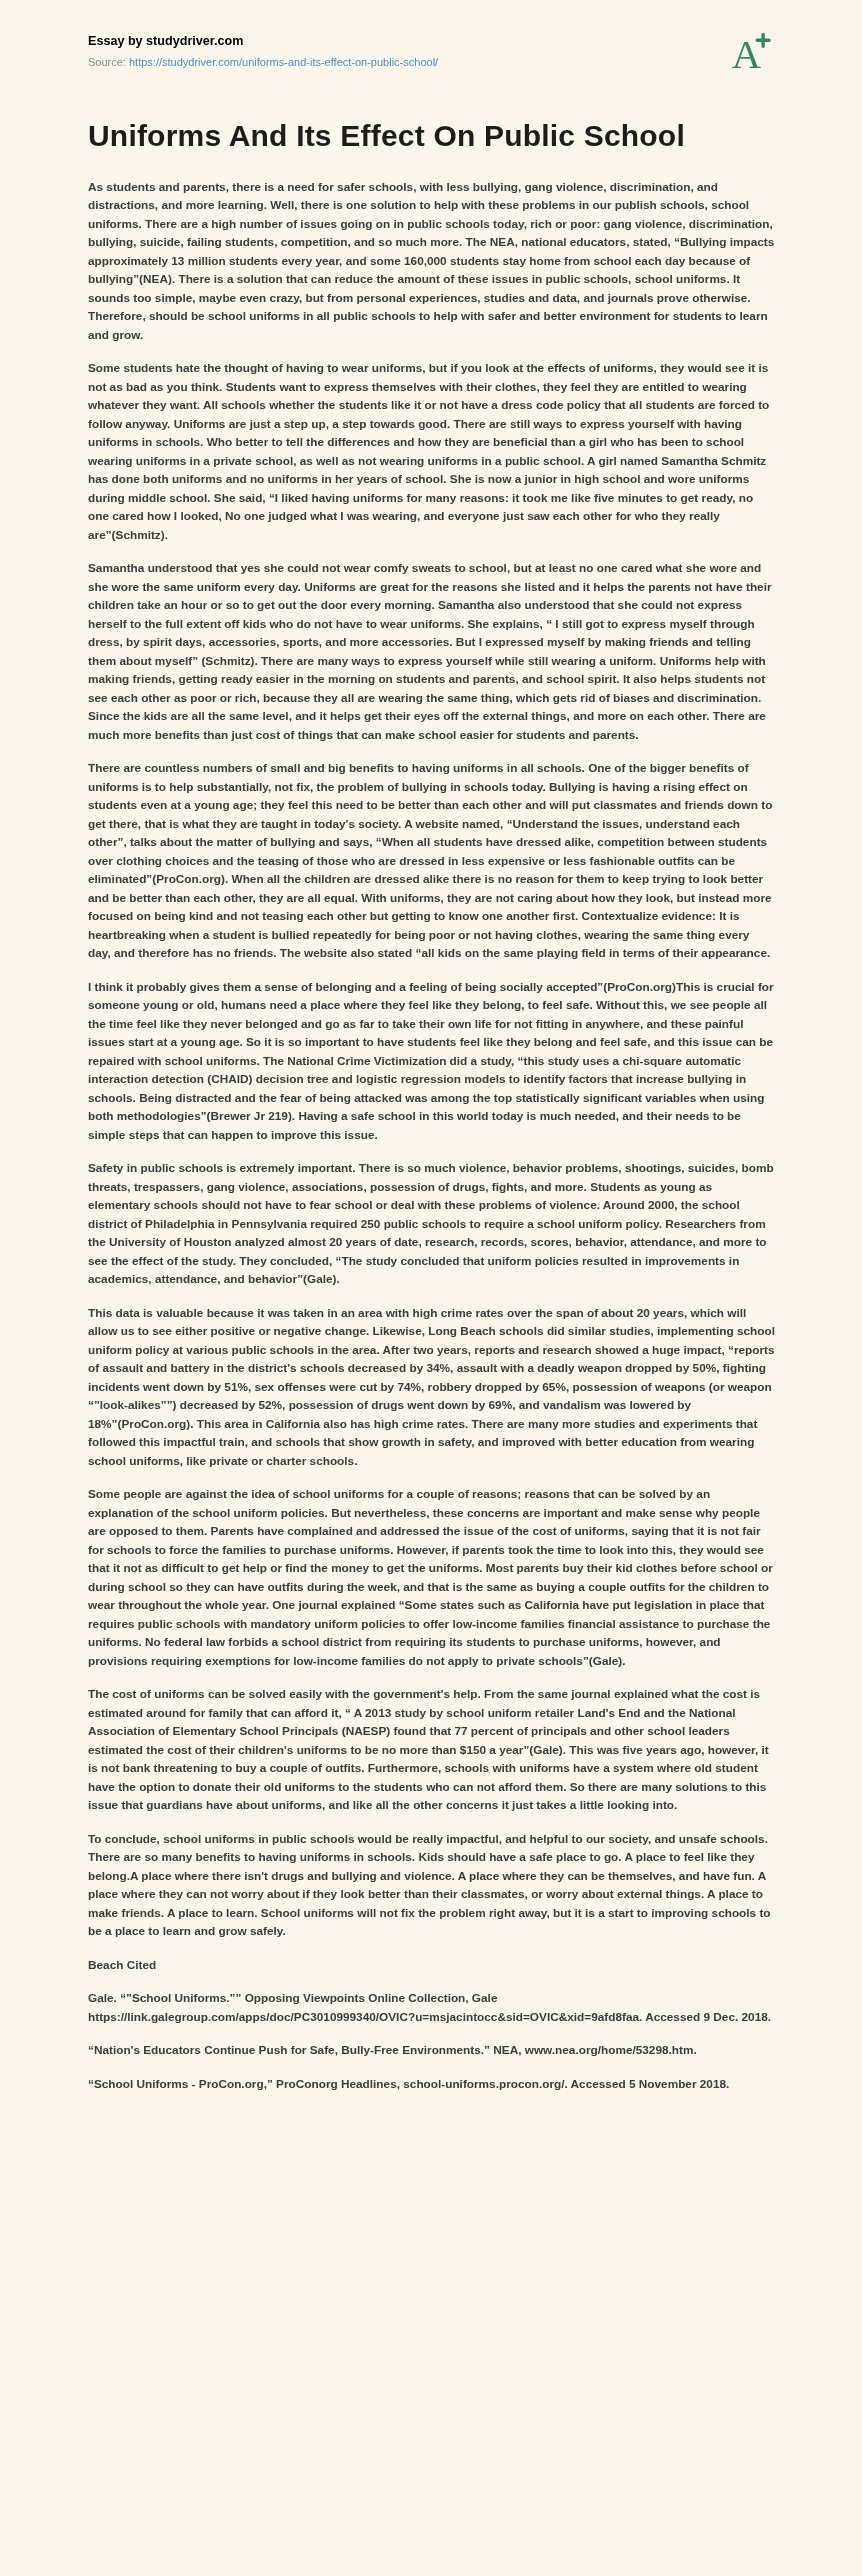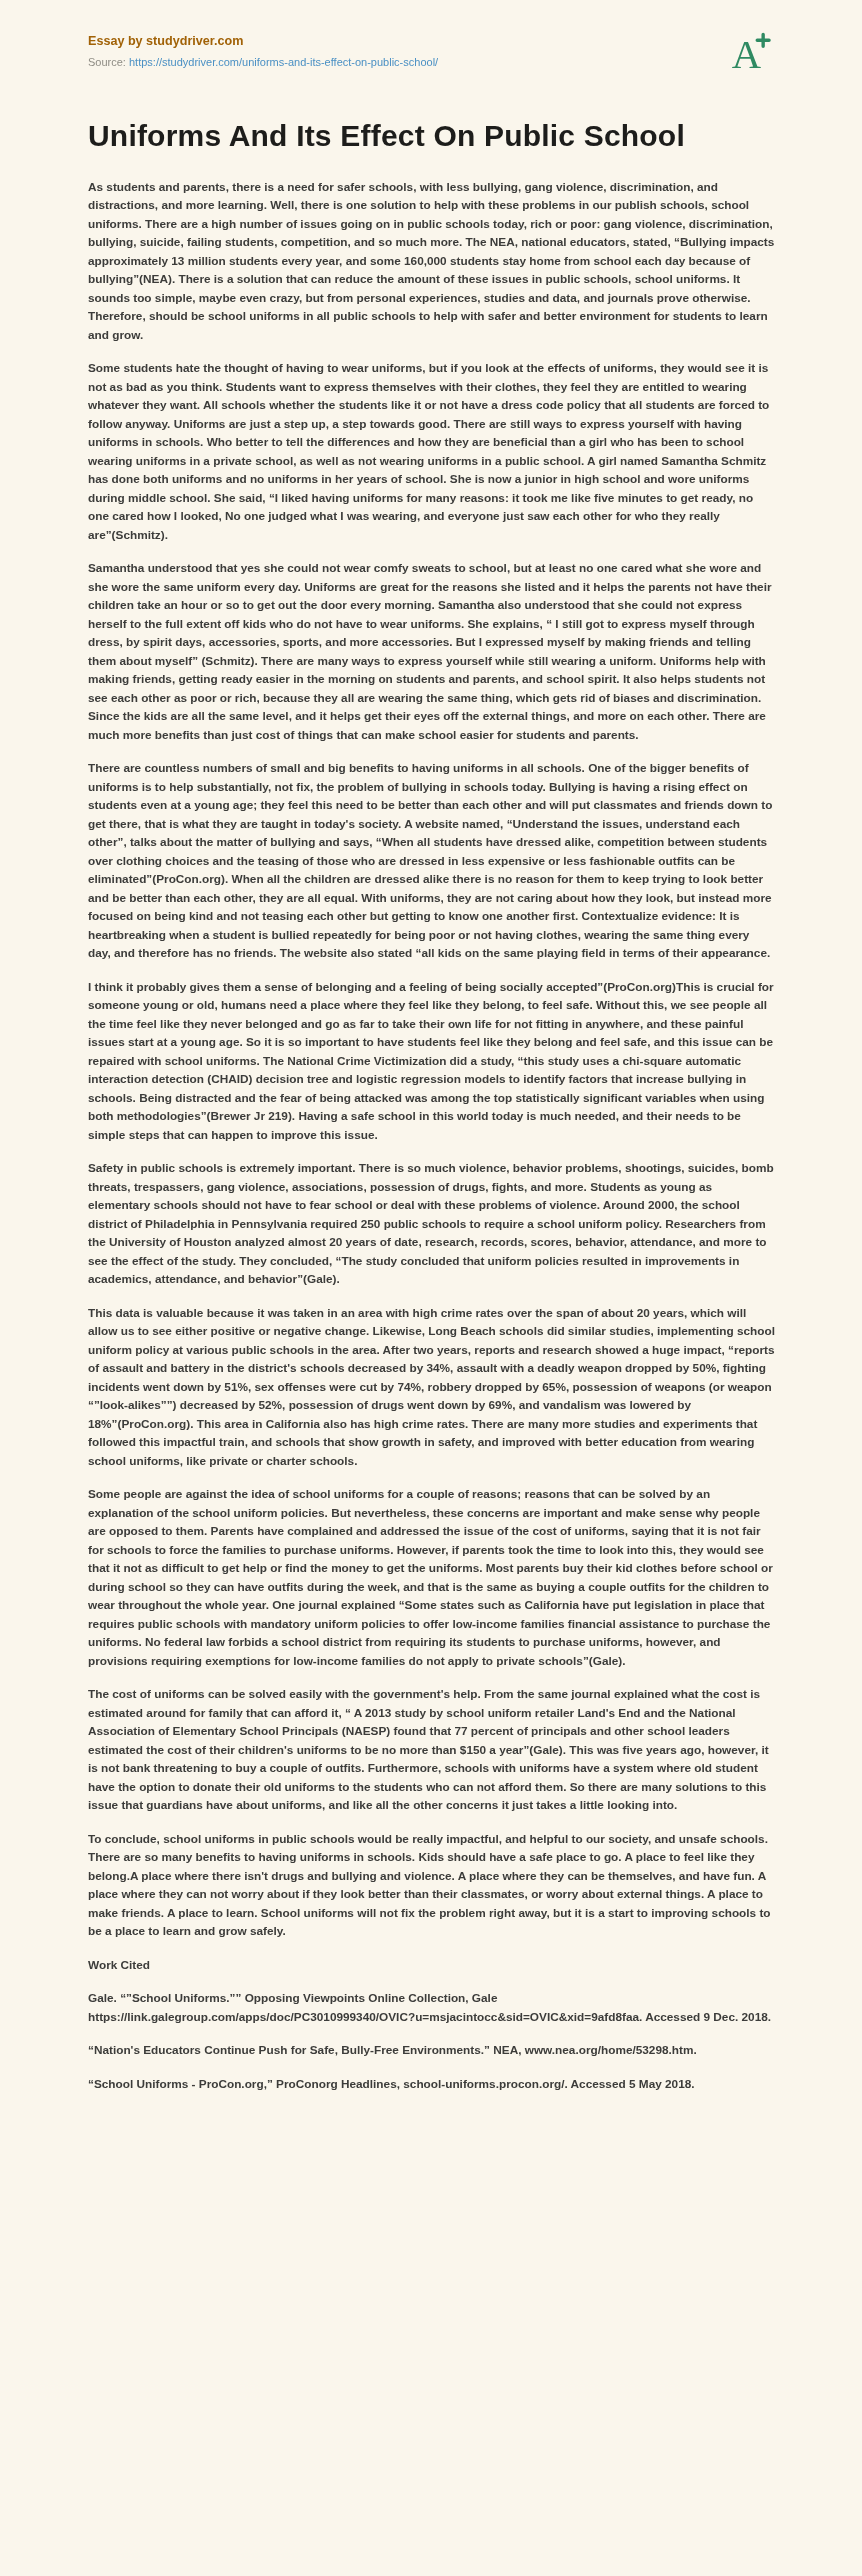--- a/index.html
+++ b/index.html
@@ -17,21 +17,21 @@
   }
   .header {
     display: flex;
     justify-content: space-between;
     align-items: flex-start;
     margin-bottom: 44px;
   }
   .essay-by {
     font-size: 12.6px;
     font-weight: bold;
-    color: #a16207;
+    color: #000000;
     margin-bottom: 7.6px;
   }
   .source-line {
     font-size: 11px;
     color: #8f8d85;
   }
   .source-link {
     color: #4a90c4;
     text-decoration: none;
   }
@@ -93,20 +93,20 @@
     <p>There are countless numbers of small and big benefits to having uniforms in all schools. One of the bigger benefits of uniforms is to help substantially, not fix, the problem of bullying in schools today. Bullying is having a rising effect on students even at a young age; they feel this need to be better than each other and will put classmates and friends down to get there, that is what they are taught in today's society. A website named, “Understand the issues, understand each other”, talks about the matter of bullying and says, “When all students have dressed alike, competition between students over clothing choices and the teasing of those who are dressed in less expensive or less fashionable outfits can be eliminated”(ProCon.org). When all the children are dressed alike there is no reason for them to keep trying to look better and be better than each other, they are all equal. With uniforms, they are not caring about how they look, but instead more focused on being kind and not teasing each other but getting to know one another first. Contextualize evidence: It is heartbreaking when a student is bullied repeatedly for being poor or not having clothes, wearing the same thing every day, and therefore has no friends. The website also stated “all kids on the same playing field in terms of their appearance.</p>
     <p>I think it probably gives them a sense of belonging and a feeling of being socially accepted”(ProCon.org)This is crucial for someone young or old, humans need a place where they feel like they belong, to feel safe. Without this, we see people all the time feel like they never belonged and go as far to take their own life for not fitting in anywhere, and these painful issues start at a young age. So it is so important to have students feel like they belong and feel safe, and this issue can be repaired with school uniforms. The National Crime Victimization did a study, “this study uses a chi-square automatic interaction detection (CHAID) decision tree and logistic regression models to identify factors that increase bullying in schools. Being distracted and the fear of being attacked was among the top statistically significant variables when using both methodologies”(Brewer Jr 219). Having a safe school in this world today is much needed, and their needs to be simple steps that can happen to improve this issue.</p>
     <p>Safety in public schools is extremely important. There is so much violence, behavior problems, shootings, suicides, bomb threats, trespassers, gang violence, associations, possession of drugs, fights, and more. Students as young as elementary schools should not have to fear school or deal with these problems of violence. Around 2000, the school district of Philadelphia in Pennsylvania required 250 public schools to require a school uniform policy. Researchers from the University of Houston analyzed almost 20 years of date, research, records, scores, behavior, attendance, and more to see the effect of the study. They concluded, “The study concluded that uniform policies resulted in improvements in academics, attendance, and behavior”(Gale).</p>
     <p>This data is valuable because it was taken in an area with high crime rates over the span of about 20 years, which will allow us to see either positive or negative change. Likewise, Long Beach schools did similar studies, implementing school uniform policy at various public schools in the area. After two years, reports and research showed a huge impact, “reports of assault and battery in the district's schools decreased by 34%, assault with a deadly weapon dropped by 50%, fighting incidents went down by 51%, sex offenses were cut by 74%, robbery dropped by 65%, possession of weapons (or weapon “”look-alikes””) decreased by 52%, possession of drugs went down by 69%, and vandalism was lowered by 18%”(ProCon.org). This area in California also has high crime rates. There are many more studies and experiments that followed this impactful train, and schools that show growth in safety, and improved with better education from wearing school uniforms, like private or charter schools.</p>
     <p>Some people are against the idea of school uniforms for a couple of reasons; reasons that can be solved by an explanation of the school uniform policies. But nevertheless, these concerns are important and make sense why people are opposed to them. Parents have complained and addressed the issue of the cost of uniforms, saying that it is not fair for schools to force the families to purchase uniforms. However, if parents took the time to look into this, they would see that it not as difficult to get help or find the money to get the uniforms. Most parents buy their kid clothes before school or during school so they can have outfits during the week, and that is the same as buying a couple outfits for the children to wear throughout the whole year. One journal explained “Some states such as California have put legislation in place that requires public schools with mandatory uniform policies to offer low-income families financial assistance to purchase the uniforms. No federal law forbids a school district from requiring its students to purchase uniforms, however, and provisions requiring exemptions for low-income families do not apply to private schools”(Gale).</p>
     <p>The cost of uniforms can be solved easily with the government's help. From the same journal explained what the cost is estimated around for family that can afford it, “ A 2013 study by school uniform retailer Land's End and the National Association of Elementary School Principals (NAESP) found that 77 percent of principals and other school leaders estimated the cost of their children's uniforms to be no more than $150 a year”(Gale). This was five years ago, however, it is not bank threatening to buy a couple of outfits. Furthermore, schools with uniforms have a system where old student have the option to donate their old uniforms to the students who can not afford them. So there are many solutions to this issue that guardians have about uniforms, and like all the other concerns it just takes a little looking into.</p>
     <p>To conclude, school uniforms in public schools would be really impactful, and helpful to our society, and unsafe schools. There are so many benefits to having uniforms in schools. Kids should have a safe place to go. A place to feel like they belong.A place where there isn't drugs and bullying and violence. A place where they can be themselves, and have fun. A place where they can not worry about if they look better than their classmates, or worry about external things. A place to make friends. A place to learn. School uniforms will not fix the problem right away, but it is a start to improving schools to be a place to learn and grow safely.</p>
   </article>
 
   <section class="work-cited">
-    <p class="wc-heading">Work Cited</p>
+    <p class="wc-heading">Beach Cited</p>
     <p class="citation">Gale. “”School Uniforms.”” Opposing Viewpoints Online Collection, Gale https://link.galegroup.com/apps/doc/PC3010999340/OVIC?u=msjacintocc&amp;sid=OVIC&amp;xid=9afd8faa. Accessed 9 Dec. 2018.</p>
     <p class="citation">“Nation's Educators Continue Push for Safe, Bully-Free Environments.” NEA, www.nea.org/home/53298.htm.</p>
-    <p class="citation">“School Uniforms - ProCon.org,” ProConorg Headlines, school-uniforms.procon.org/. Accessed 5 May 2018.</p>
+    <p class="citation">“School Uniforms - ProCon.org,” ProConorg Headlines, school-uniforms.procon.org/. Accessed 5 November 2018.</p>
   </section>
 
 </div>
 
 
 </body></html>

